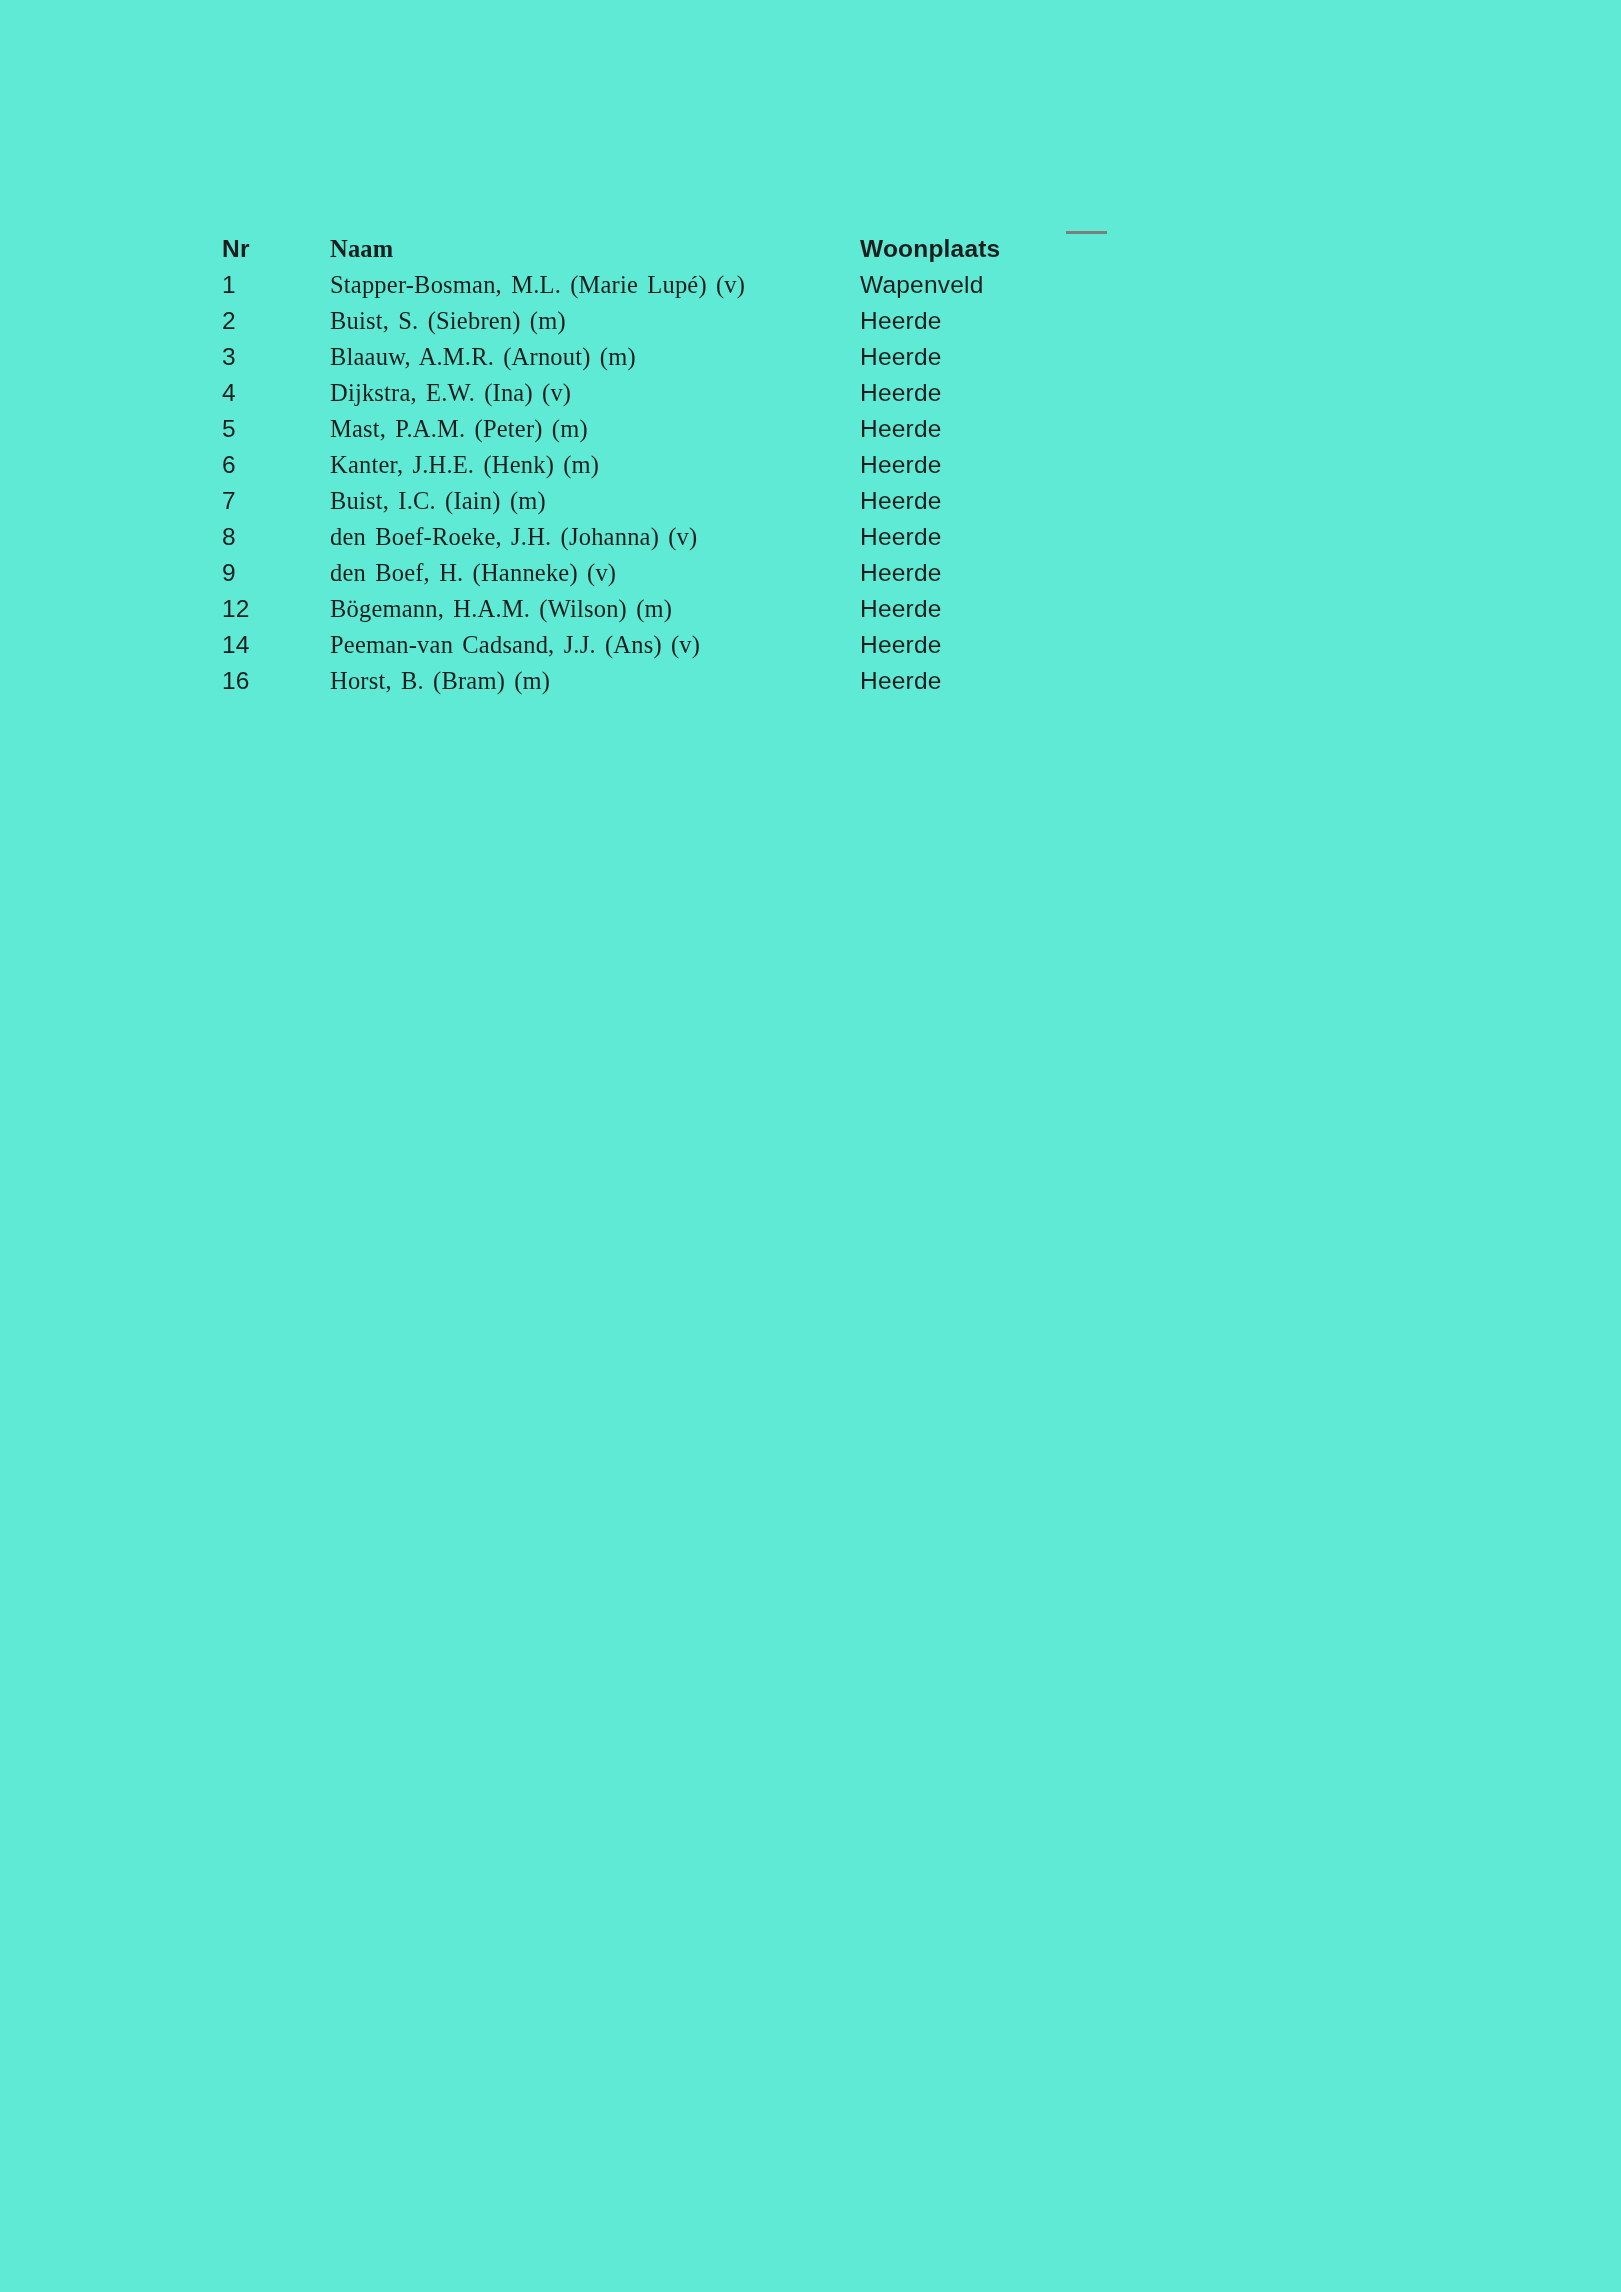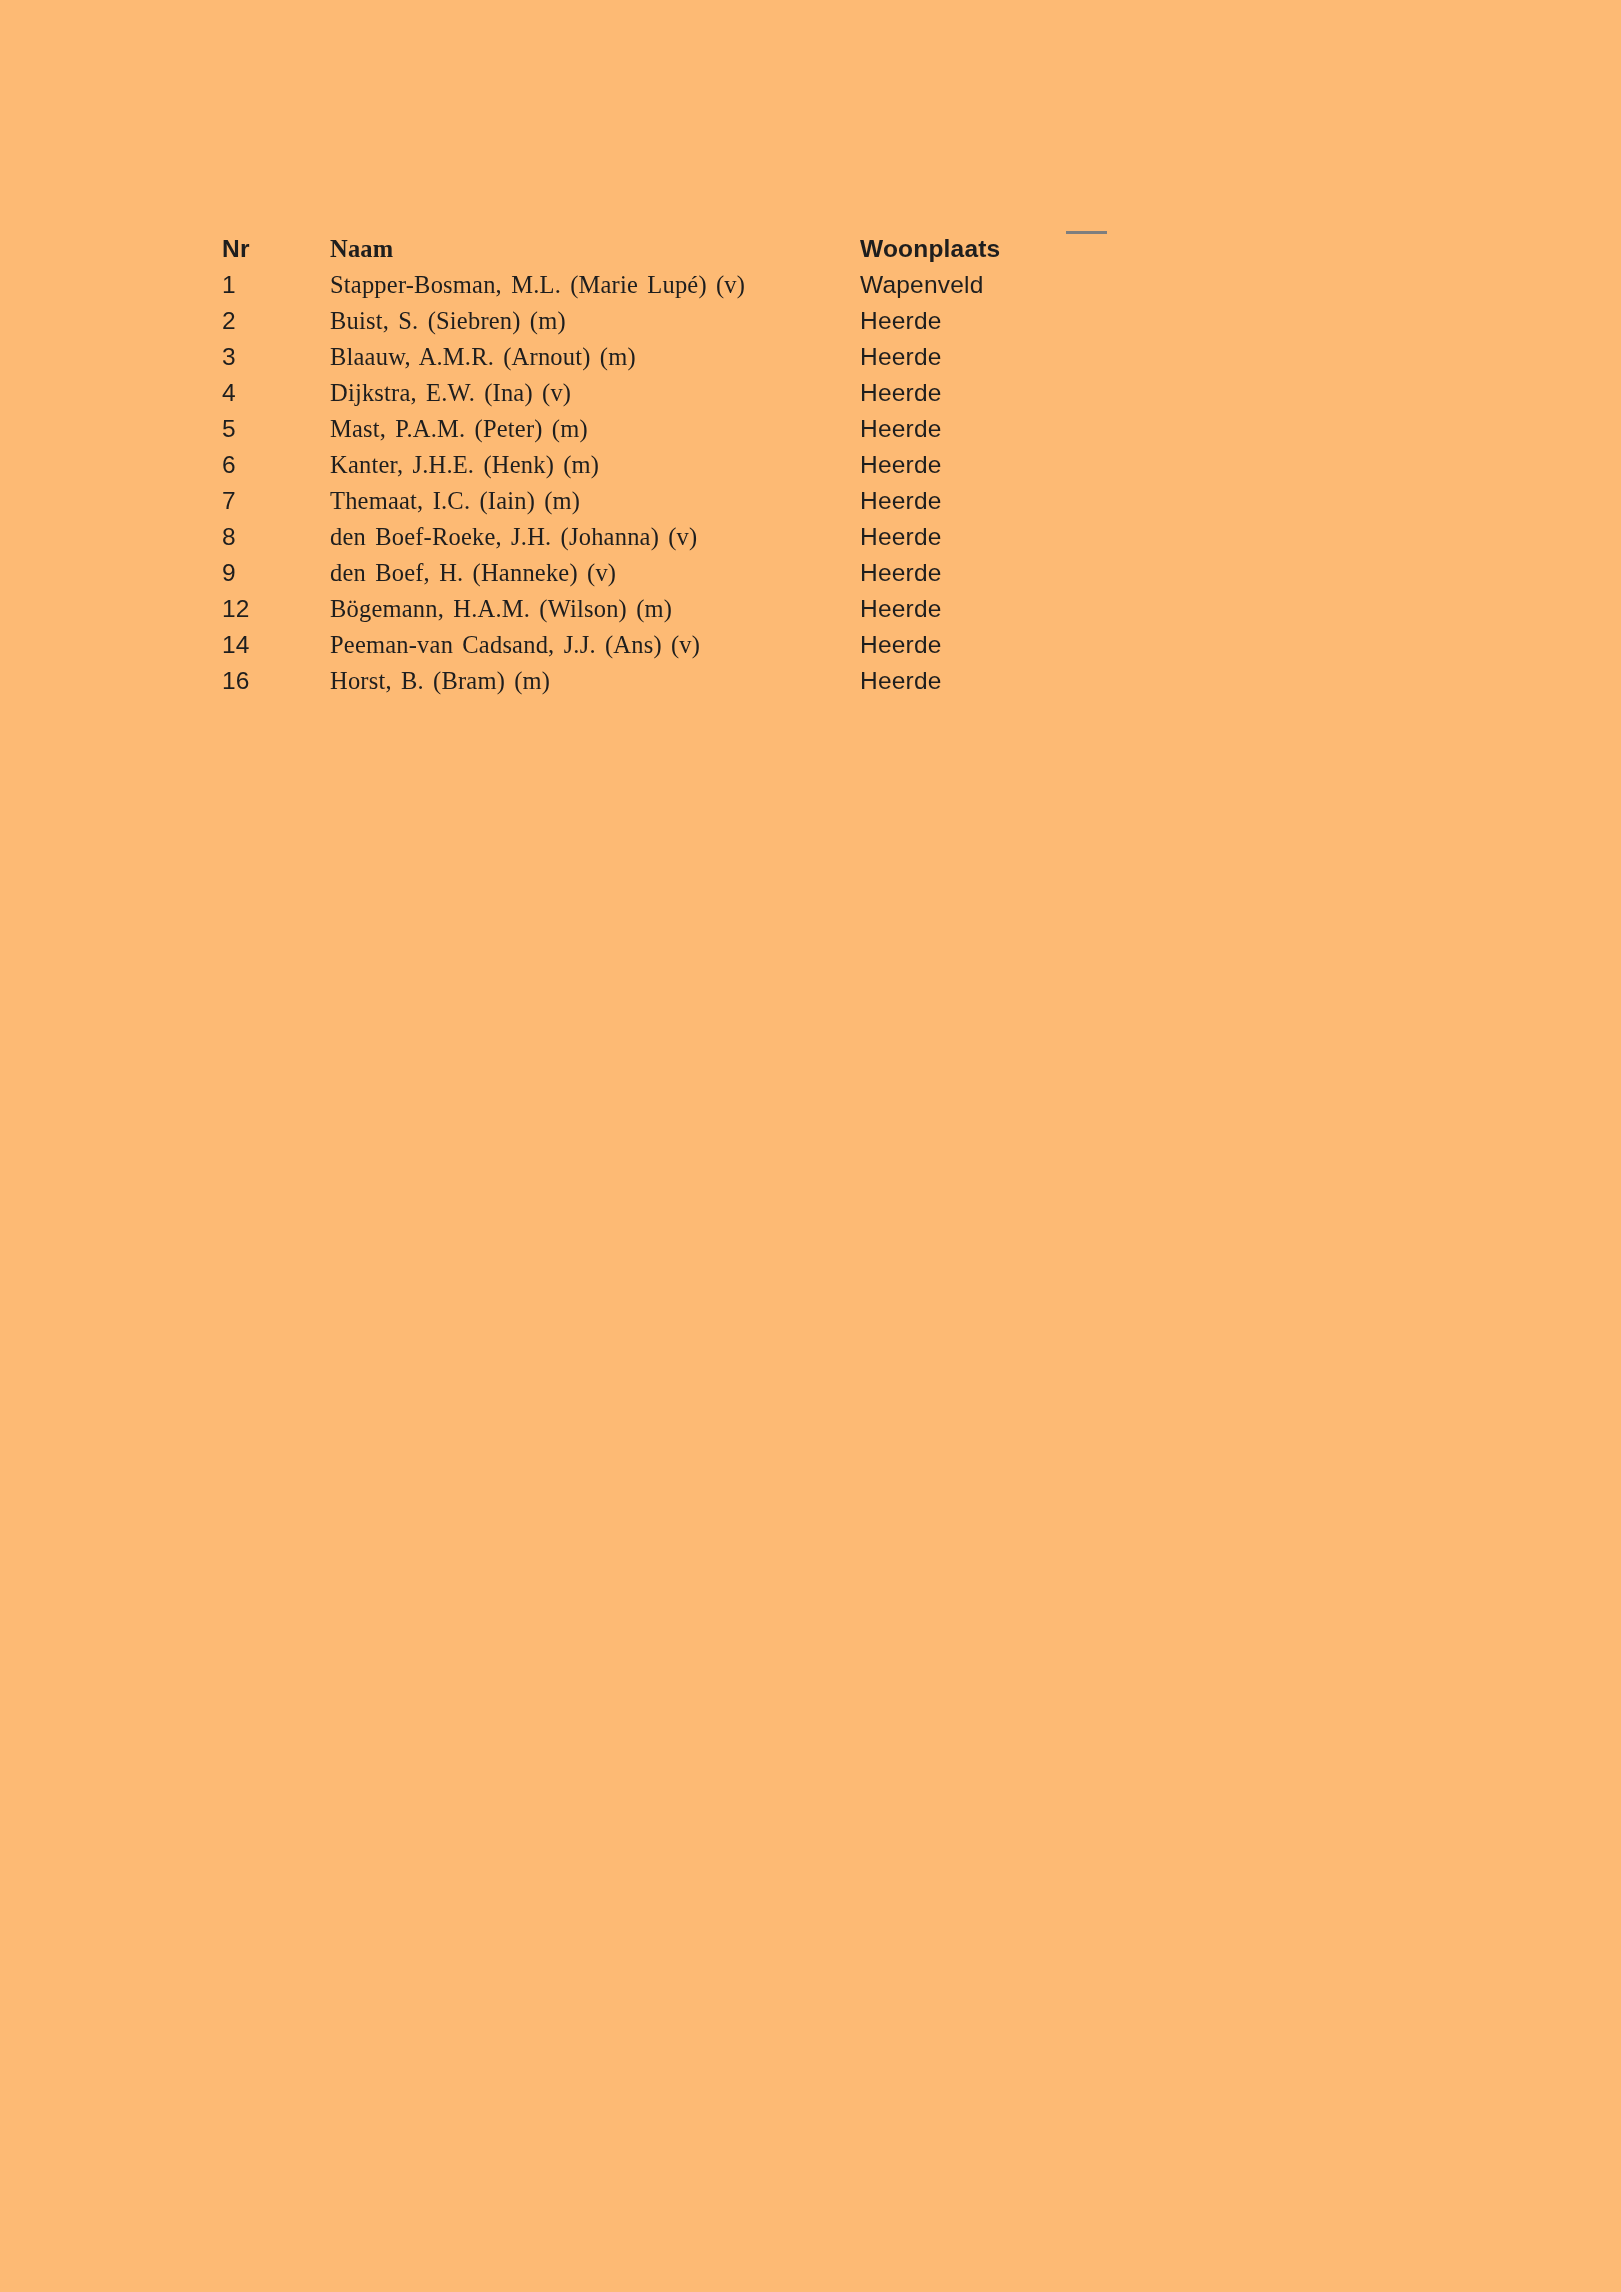--- a/index.html
+++ b/index.html
@@ -4,21 +4,21 @@
 <style>
   html, body {
     margin: 0;
     padding: 0;
     background: #e8e8e8;
   }
   .page {
     position: relative;
     width: 1621px;
     height: 2293px;
-    background: #fdba74;
+    background: #5eead4;
     overflow: hidden;
     font-family: "Liberation Sans", sans-serif;
     color: #1e1e1e;
   }
   .dash-mark {
     position: absolute;
     left: 1066px;
     top: 231px;
     width: 41px;
     height: 2.9px;
@@ -112,21 +112,21 @@
   </tr>
 
   <tr>
     <td class="c-nr">6</td>
     <td class="c-naam">Kanter, J.H.E. (Henk) (m)</td>
     <td class="c-woon">Heerde</td>
   </tr>
 
   <tr>
     <td class="c-nr">7</td>
-    <td class="c-naam">Themaat, I.C. (Iain) (m)</td>
+    <td class="c-naam">Buist, I.C. (Iain) (m)</td>
     <td class="c-woon">Heerde</td>
   </tr>
 
   <tr>
     <td class="c-nr">8</td>
     <td class="c-naam">den Boef-Roeke, J.H. (Johanna) (v)</td>
     <td class="c-woon">Heerde</td>
   </tr>
 
   <tr>

